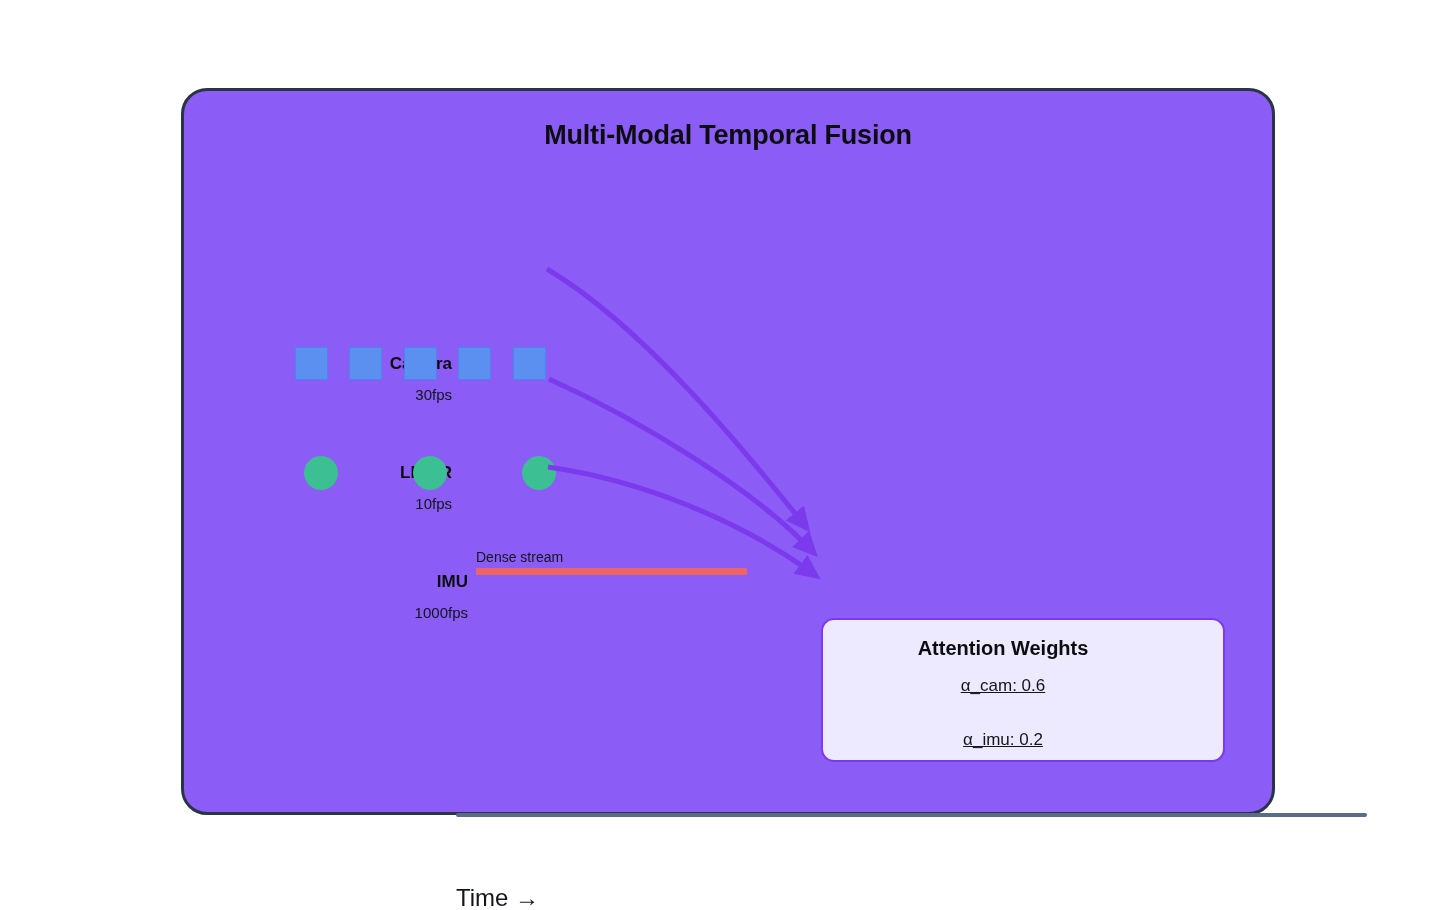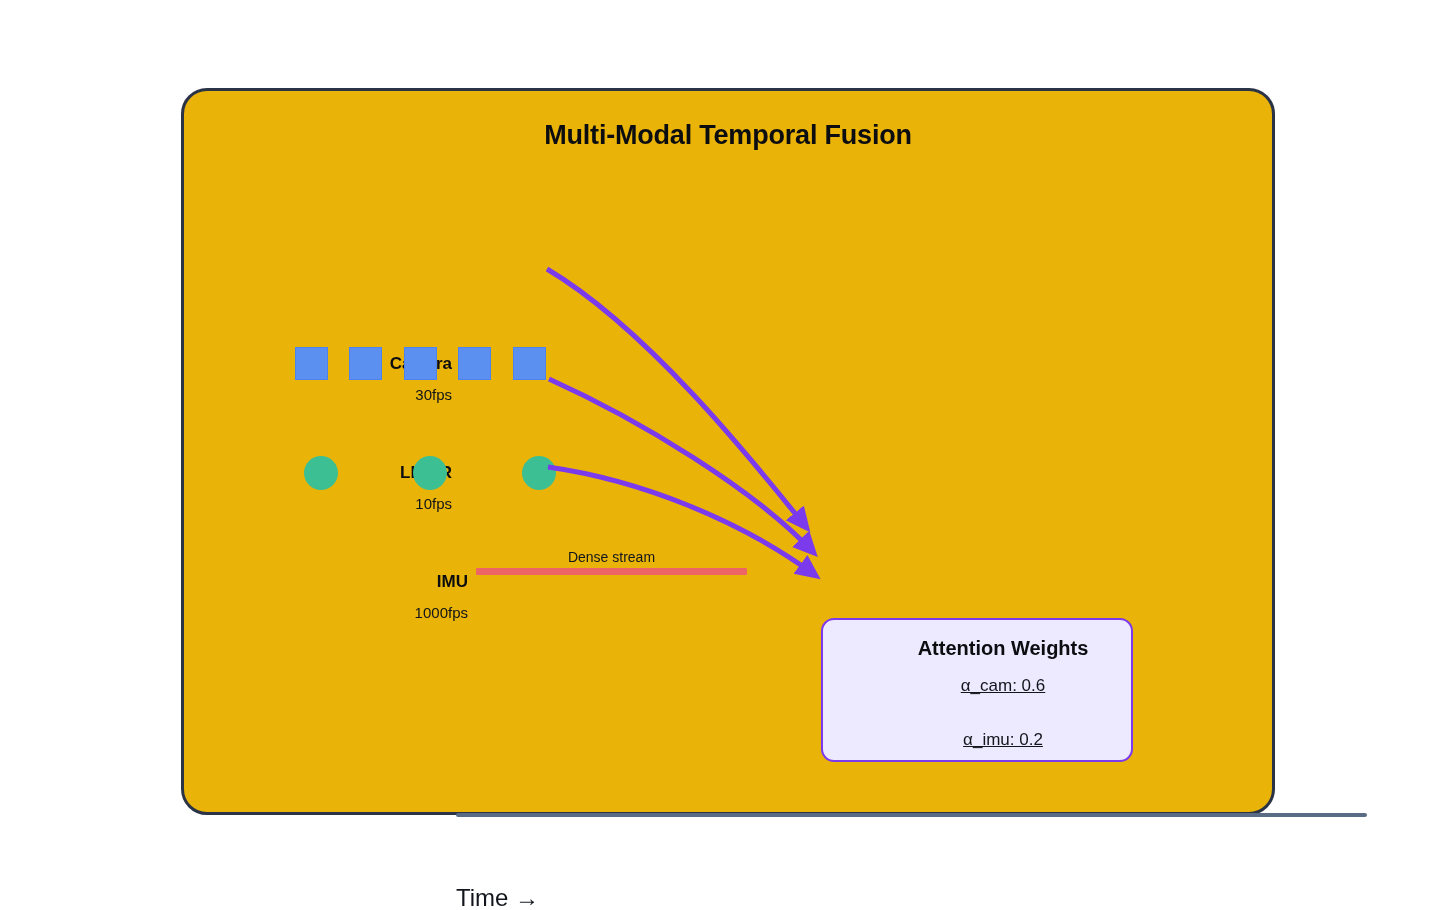--- a/index.html
+++ b/index.html
@@ -23,21 +23,21 @@
   }
 
   
   .card {
     position: absolute;
     left: 181px;
     top: 88px;
     width: 1094px;
     height: 727px;
     box-sizing: border-box;
-    background: #eab308;
+    background: #8b5cf6;
     border: 3px solid #2B3447;
     border-radius: 26px;
   }
 
   
   .diagram-title {
     position: absolute;
     left: 0;
     top: 29px;
     width: 1088px;
@@ -111,31 +111,31 @@
     width: 271px;
     height: 7px;
     background: #EE6565;
     border-radius: 1px;
   }
   .dense-stream-label {
     position: absolute;
     left: 292px;
     top: 458px;
     width: 271px;
-    text-align: center;
+    text-align: left;
     font-size: 14px;
     color: #12161c;
   }
 
   
   .attention-box {
     position: absolute;
     left: 637px;
     top: 527px;
-    width: 312px;
+    width: 404px;
     height: 144px;
     box-sizing: border-box;
     background: #EDE9FE;
     border: 2px solid #7C3AED;
     border-radius: 13px;
   }
   .attention-title {
     position: absolute;
     left: 0;
     top: 17px;

